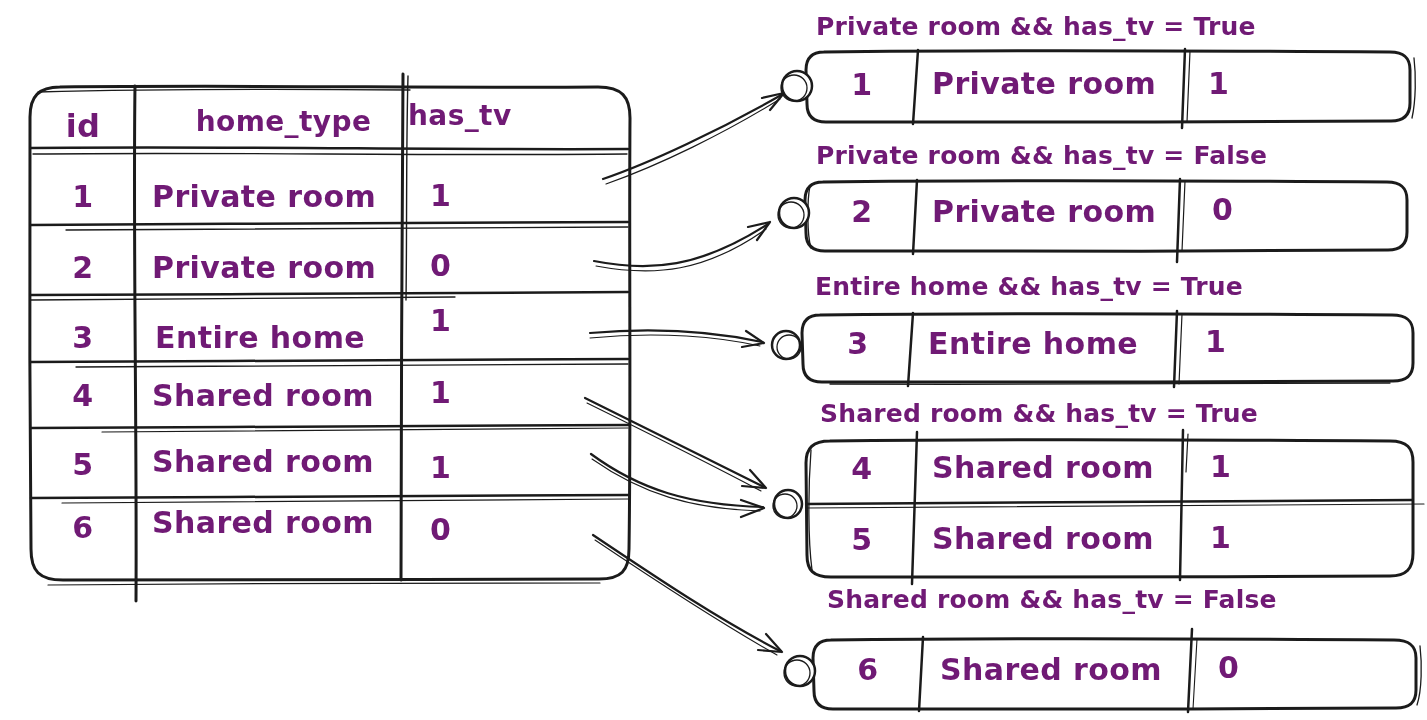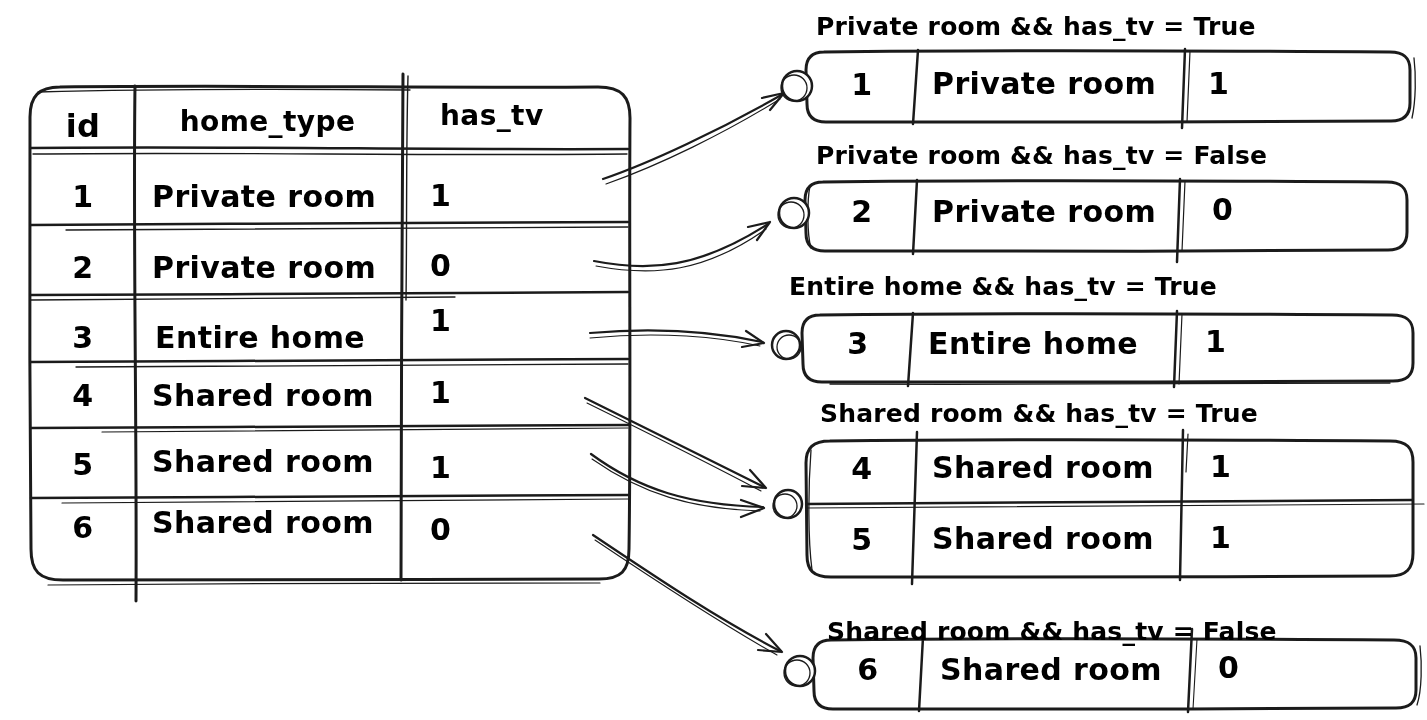--- a/index.html
+++ b/index.html
@@ -5,21 +5,21 @@
   html,body{margin:0;padding:0;background:#ffffff;}
   .stage{
     position:relative;width:1427px;height:720px;overflow:hidden;
     background:#ffffff;
     font-family:"DejaVu Sans", sans-serif;
     color:#1c1c1c;
   }
   .stage svg{position:absolute;left:0;top:0;}
   .t{
     position:absolute;white-space:nowrap;line-height:1.05;
-    font-weight:700;letter-spacing:.4px;color:#000000;
+    font-weight:700;letter-spacing:.4px;color:#701a75;
   }
   .c{text-align:center;}
   .cell{font-size:30px;}
   .gcell{font-size:30px;}
   .glabel{font-size:25px;letter-spacing:.2px;}
   .hdr{font-size:28px;}
 </style>
 </head>
 <body>
 
@@ -133,22 +133,22 @@
       <circle cx="785" cy="506" r="12" stroke-width="1.3"></circle>
     </g>
     <g>
       <circle cx="800" cy="671" r="15" stroke-width="2.5" fill="#ffffff"></circle>
       <circle cx="797" cy="673" r="13" stroke-width="1.3"></circle>
     </g>
   </svg>
 
   <div>
     <div class="t hdr c" style="left:52px;top:110px;width:62px;font-size:32px;">id</div>
-    <div class="t hdr c" style="left:150px;top:107px;width:235px;">home_type</div>
-    <div class="t hdr" style="left:440px;top:101px;text-align:right;">has_tv</div>
+    <div class="t hdr c" style="left:166px;top:107px;width:235px;">home_type</div>
+    <div class="t hdr" style="left:408px;top:101px;text-align:right;">has_tv</div>
 
     <div>
       <div class="t cell c" style="left:52px;top:181px;width:62px;">1</div>
       <div class="t cell" style="left:152px;top:181px;">Private room</div>
       <div class="t cell" style="left:430px;top:180px;">1</div>
     </div>
     <div>
       <div class="t cell c" style="left:52px;top:252px;width:62px;">2</div>
       <div class="t cell" style="left:152px;top:252px;">Private room</div>
       <div class="t cell" style="left:430px;top:250px;">0</div>
@@ -183,36 +183,36 @@
   </div>
 
   <div>
     <div class="t glabel" style="left:816px;top:143px;text-align:center;">Private room &amp;&amp; has_tv = False</div>
     <div class="t gcell c" style="left:822px;top:196px;width:80px;">2</div>
     <div class="t gcell" style="left:932px;top:196px;">Private room</div>
     <div class="t gcell" style="left:1212px;top:194px;">0</div>
   </div>
 
   <div>
-    <div class="t glabel" style="left:789px;top:274px;">Entire home &amp;&amp; has_tv = True</div>
+    <div class="t glabel" style="left:815px;top:274px;">Entire home &amp;&amp; has_tv = True</div>
     <div class="t gcell c" style="left:818px;top:328px;width:80px;">3</div>
     <div class="t gcell" style="left:928px;top:328px;">Entire home</div>
     <div class="t gcell" style="left:1205px;top:326px;">1</div>
   </div>
 
   <div>
     <div class="t glabel" style="left:820px;top:401px;text-align:center;">Shared room &amp;&amp; has_tv = True</div>
     <div class="t gcell c" style="left:822px;top:453px;width:80px;">4</div>
     <div class="t gcell" style="left:932px;top:452px;">Shared room</div>
     <div class="t gcell" style="left:1210px;top:451px;">1</div>
     <div class="t gcell c" style="left:822px;top:524px;width:80px;">5</div>
     <div class="t gcell" style="left:932px;top:523px;">Shared room</div>
     <div class="t gcell" style="left:1210px;top:522px;">1</div>
   </div>
 
   <div>
-    <div class="t glabel" style="left:827px;top:619px;">Shared room &amp;&amp; has_tv = False</div>
+    <div class="t glabel" style="left:827px;top:587px;">Shared room &amp;&amp; has_tv = False</div>
     <div class="t gcell c" style="left:828px;top:654px;width:80px;">6</div>
     <div class="t gcell" style="left:940px;top:654px;">Shared room</div>
     <div class="t gcell" style="left:1218px;top:652px;">0</div>
   </div>
 
 </div>
 
 </body></html>

